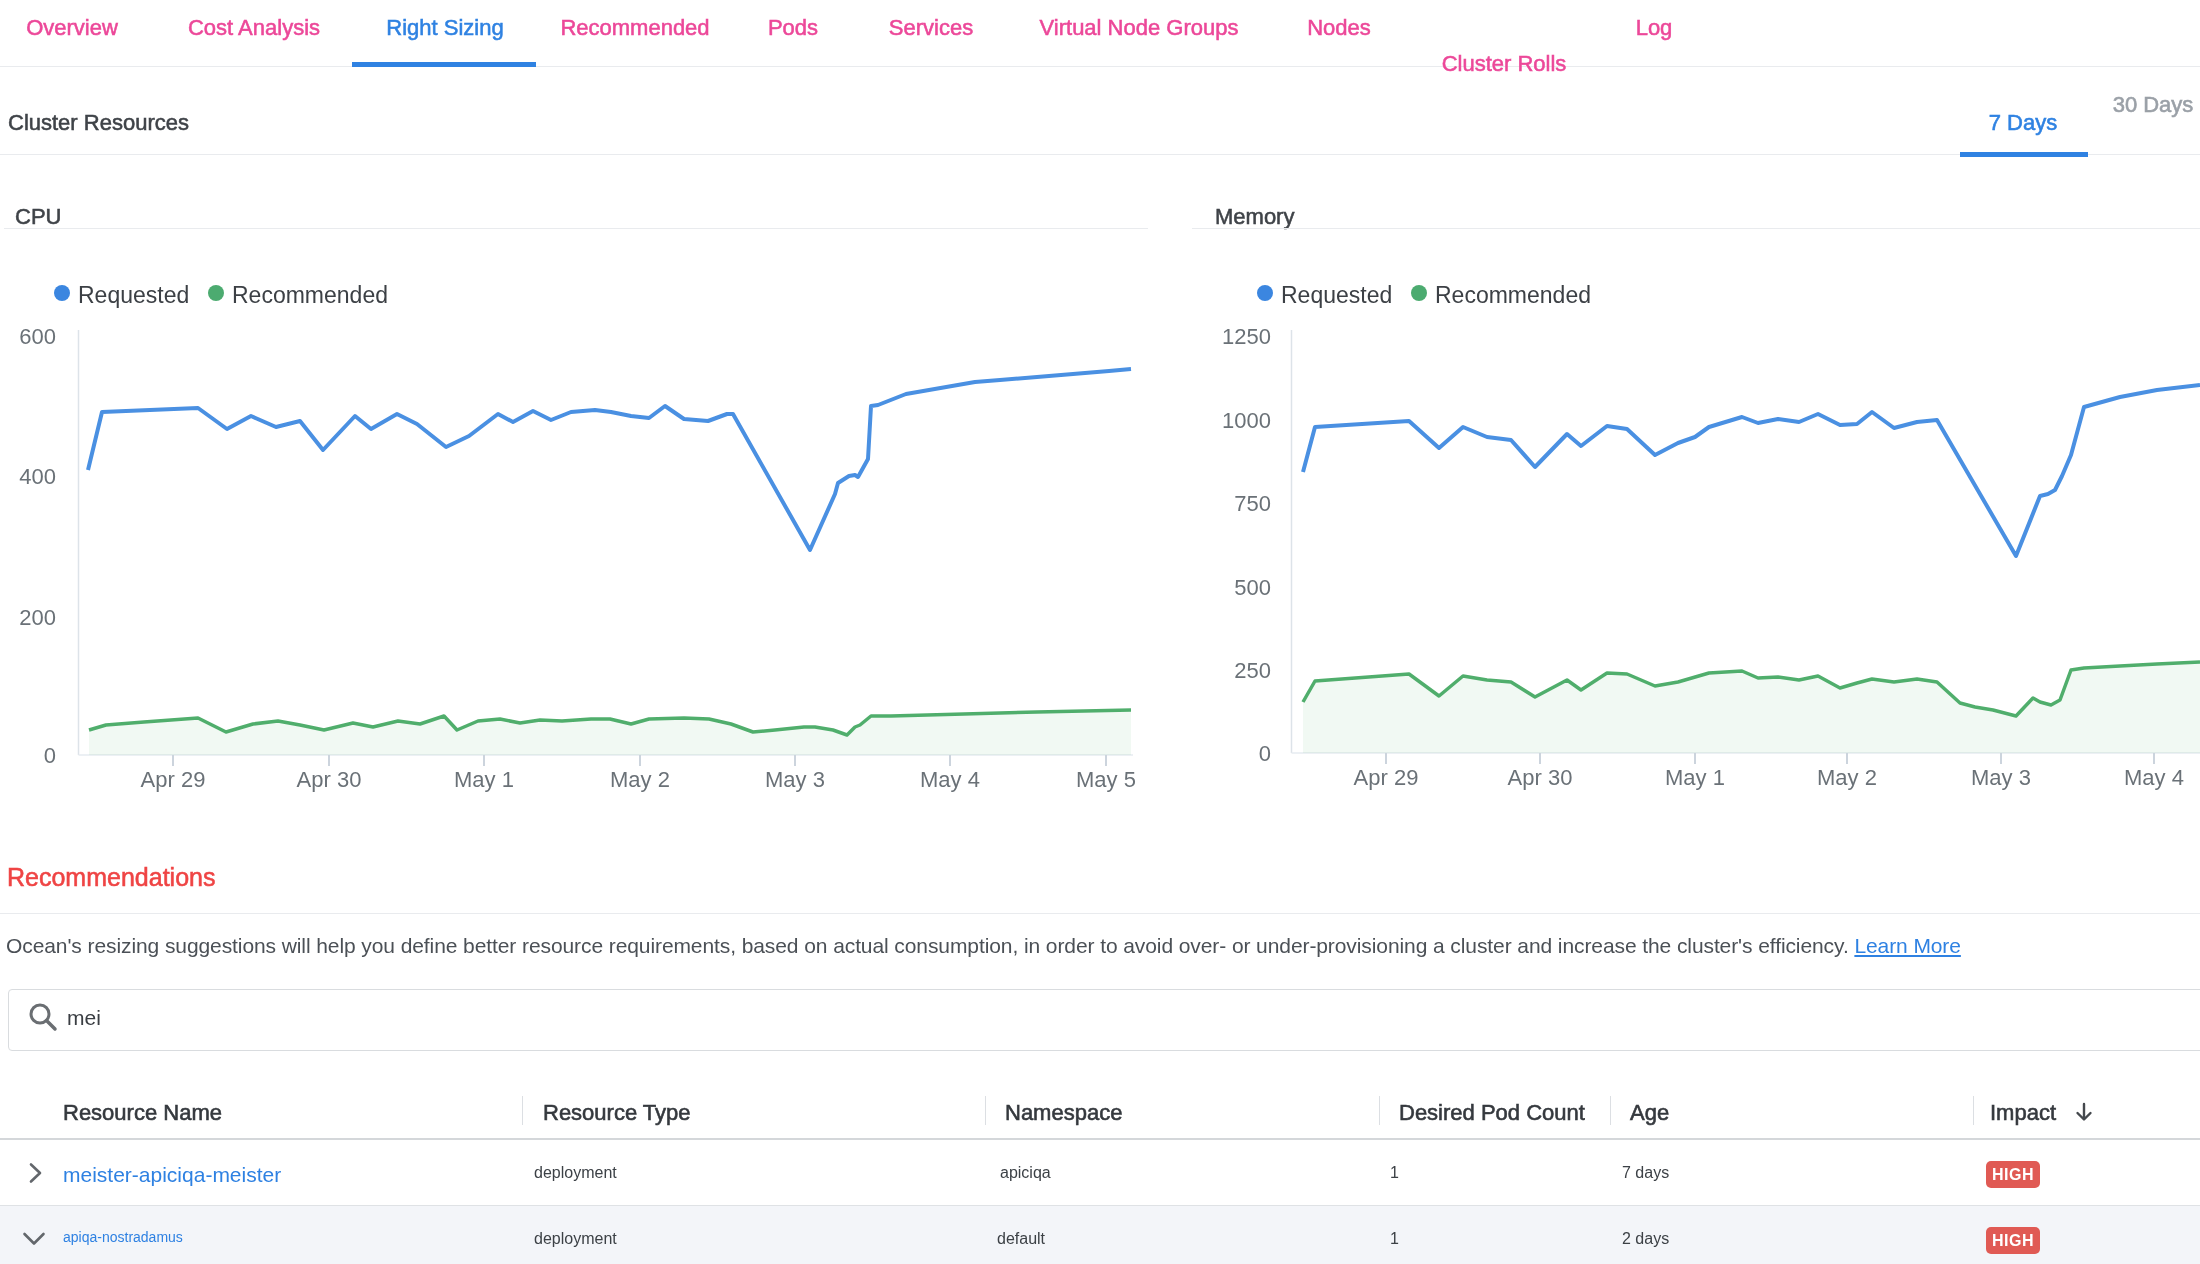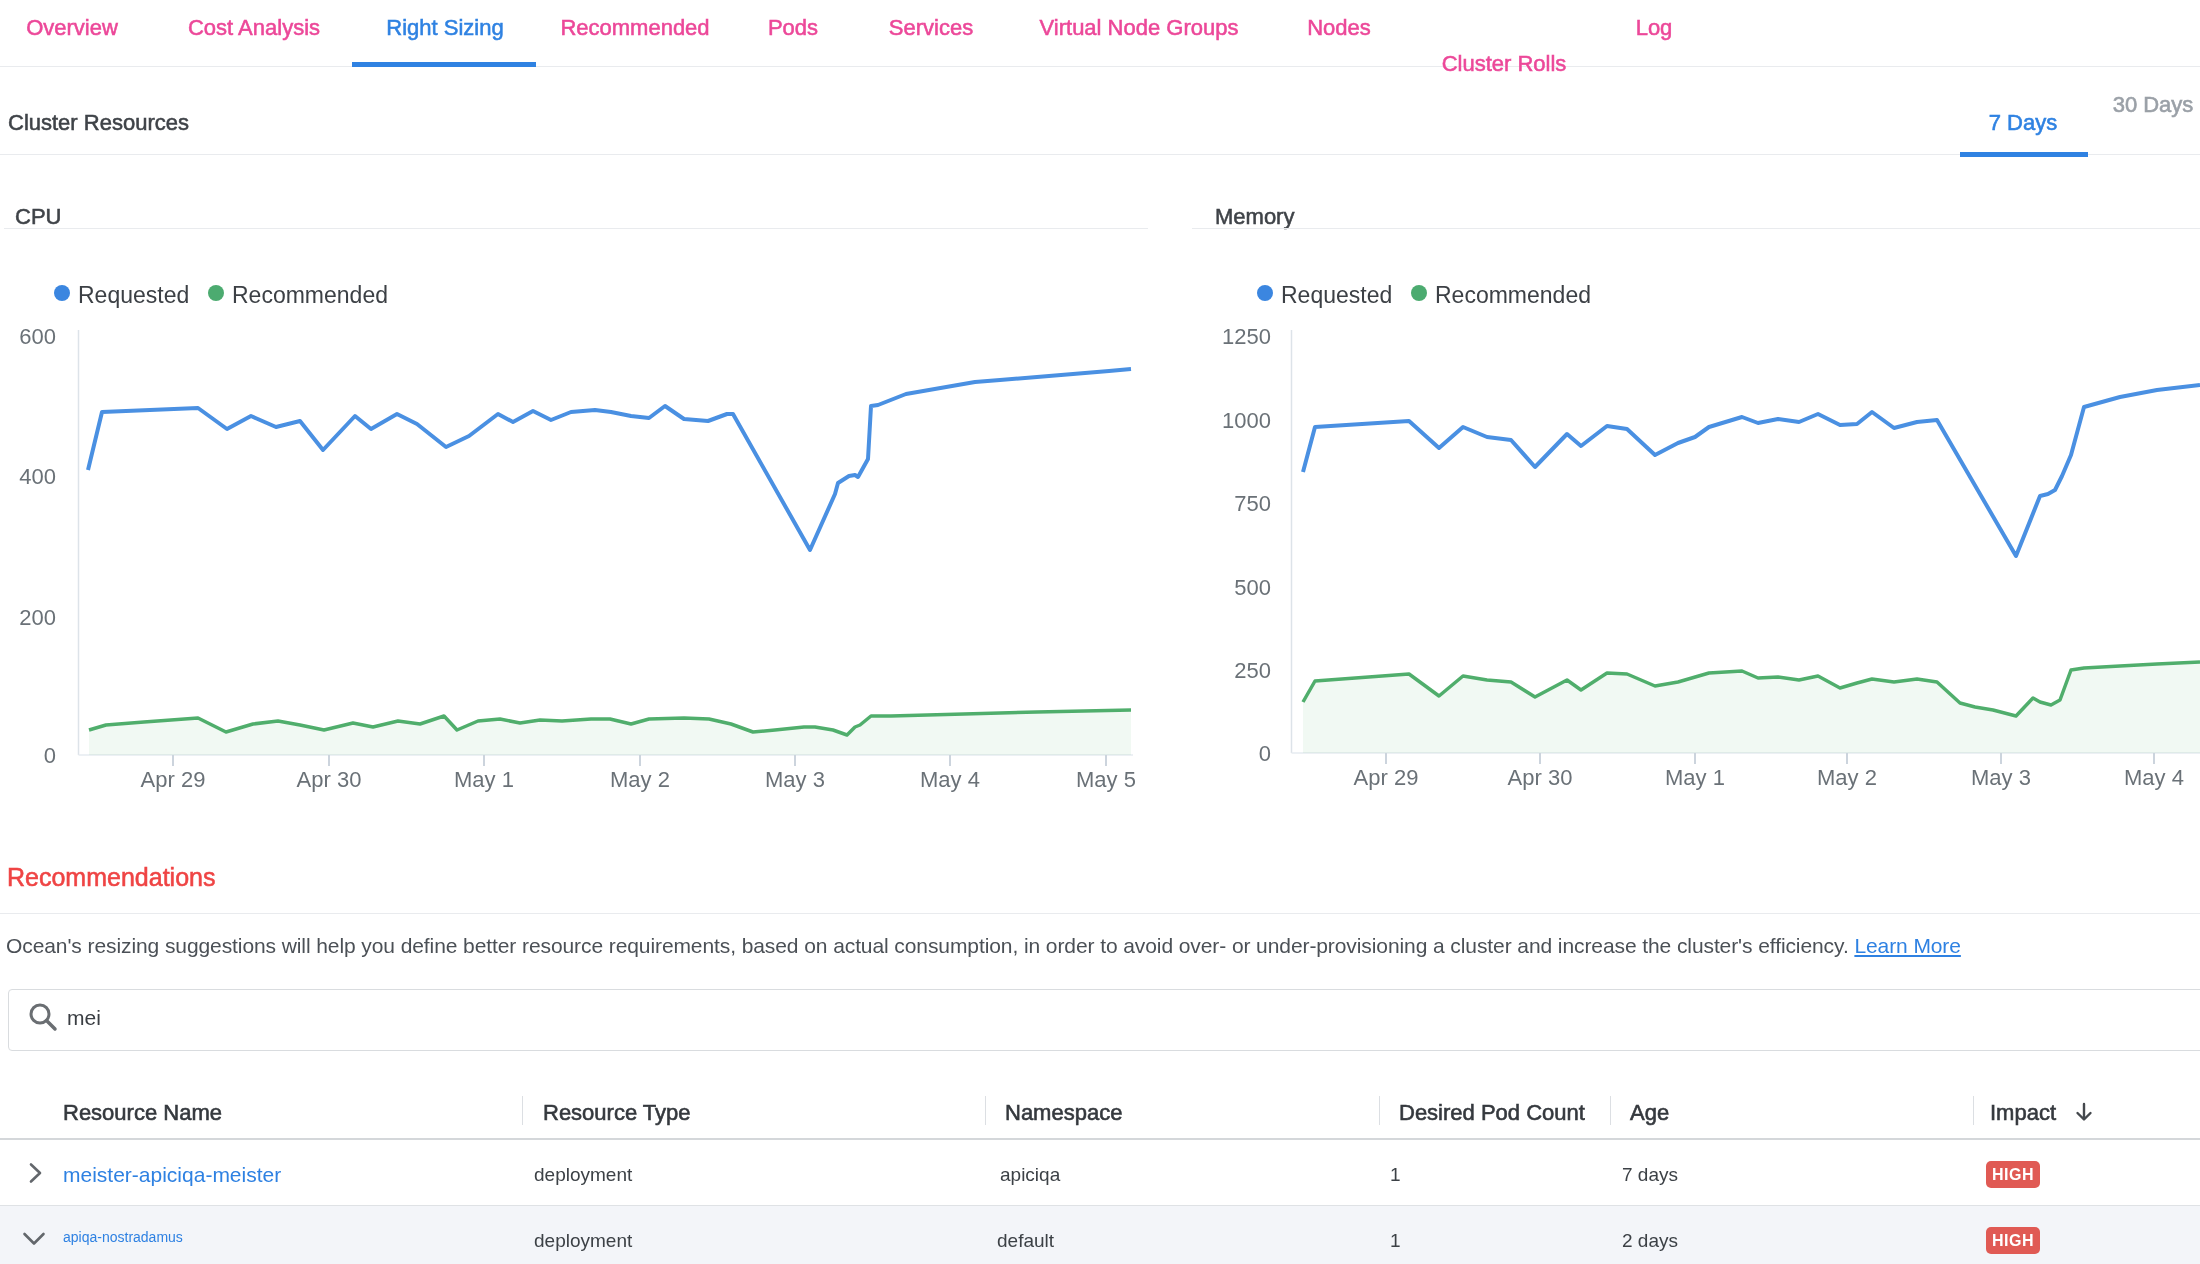--- a/index.html
+++ b/index.html
@@ -6,21 +6,21 @@
 html,body { width:2200px; height:1264px; background:#fff; font-family:"Liberation Sans", sans-serif; position:relative; overflow:hidden; }
 .abs { position:absolute; }
 .ctr { transform:translateX(-50%); white-space:nowrap; }
 .tab { font-size:22px; color:#ec4899; font-weight:400; -webkit-text-stroke:0.55px; }
 .tab.active { color:#2f82e2; }
 .hline { position:absolute; height:1px; background:#e9ebee; }
 .vline { position:absolute; width:1px; background:#dcdfe3; }
 .secTitle { font-size:22px; font-weight:400; -webkit-text-stroke:0.55px; color:#3f4348; }
 .axis { font-size:22px; fill:#6a7177; }
 .blue-link { color:#2e81e2 !important; }
-.cell { font-size:19px; color:#3c4146; }
+.cell { font-size:16px; color:#3c4146; }
 .badge { position:absolute; width:54px; height:27px; background:#e05a54; border-radius:5px; color:#fff; font-size:16px; font-weight:700; text-align:center; line-height:27px; letter-spacing:0.5px; }
 </style>
 </head>
 <body>
 
 <div class="hline" style="left:0; top:66px; width:2200px;"></div>
 <span class="abs ctr tab" style="left:72px; top:15px;">Overview</span>
 <span class="abs ctr tab" style="left:254px; top:15px;">Cost Analysis</span>
 <span class="abs ctr tab active" style="left:445px; top:15px;">Right Sizing</span>
 <span class="abs ctr tab" style="left:635px; top:15px;">Recommended</span>

